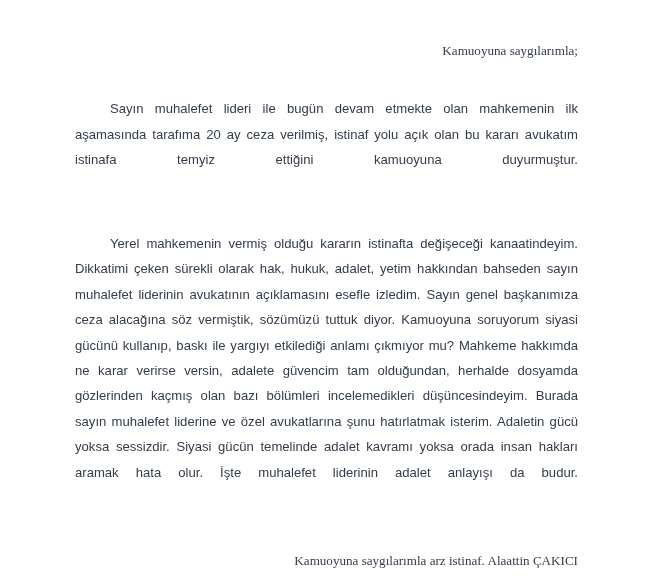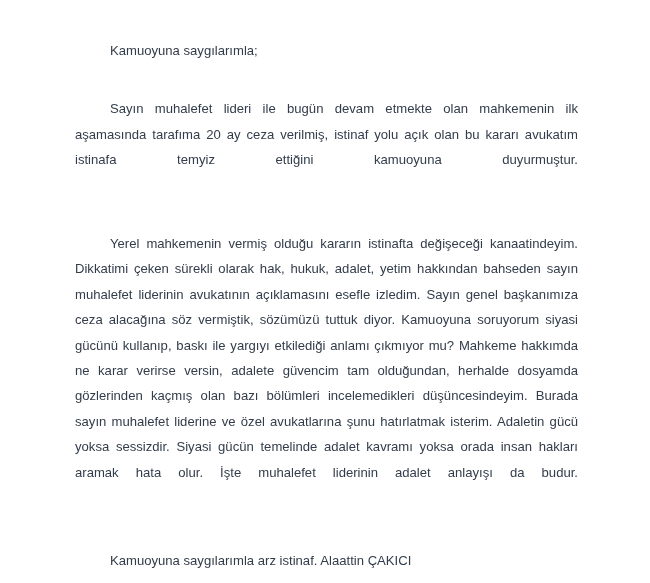--- a/index.html
+++ b/index.html
@@ -35,22 +35,23 @@
     font-size: 13.1px;
     line-height: 25.4px;
     text-align: justify;
     text-justify: inter-word;
     margin: 0;
     -webkit-font-smoothing: antialiased;
   }
 
   
   .para.flush {
-    text-align: left;
+    text-align: right;
     text-indent: 35px;
+    font-family: Liberation Serif, serif;
   }
 
   
   .para.indented {
     text-indent: 35px;
   }
 
   
   .para.indented::after {
     content: "";

